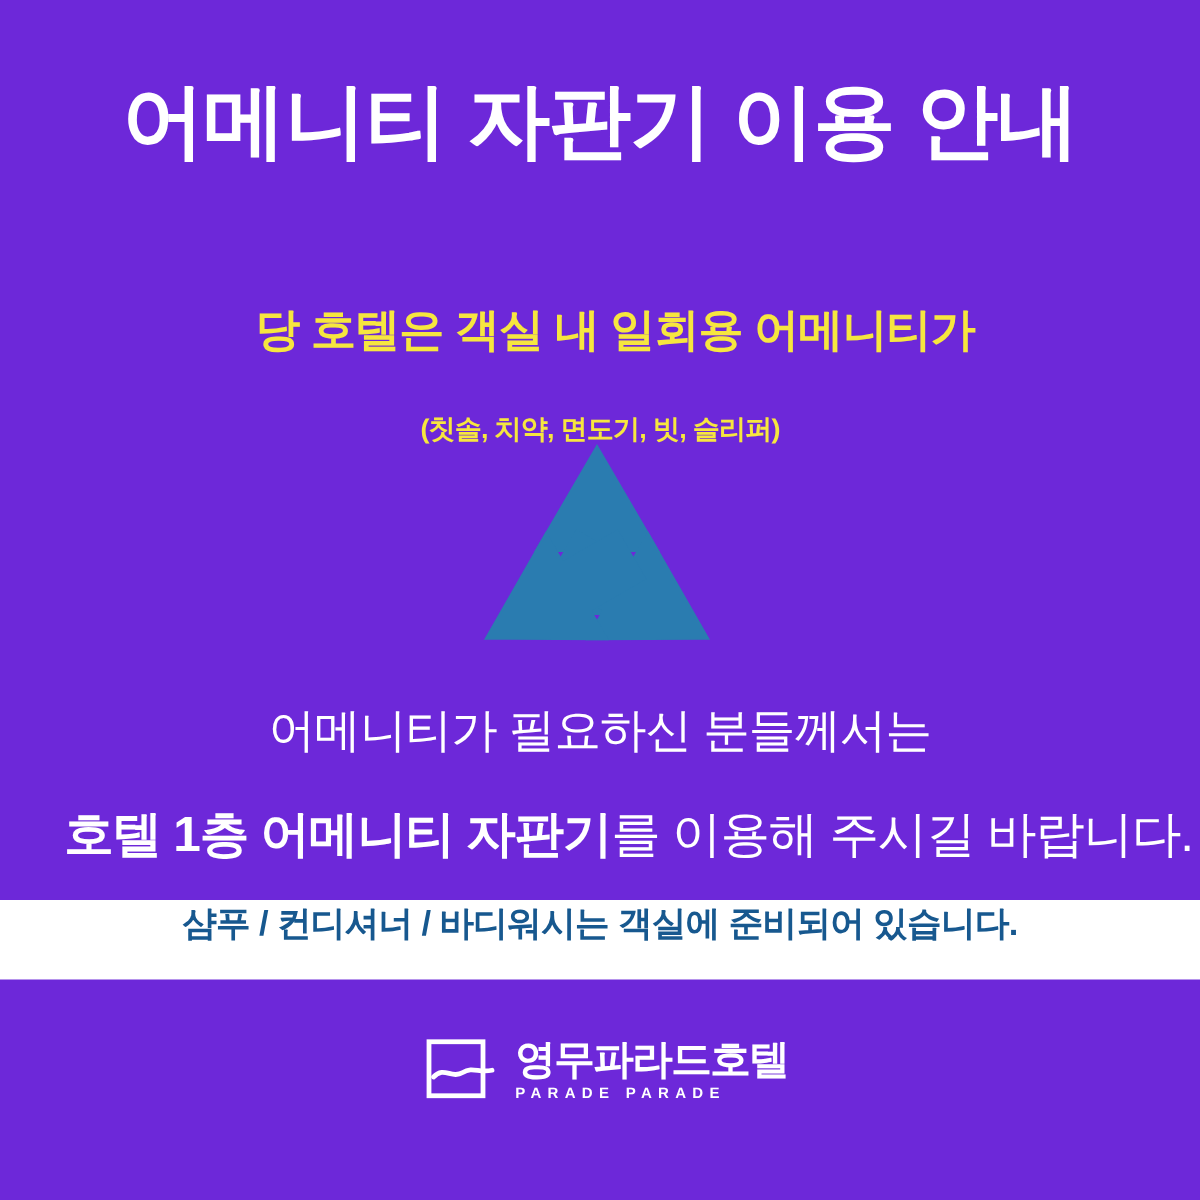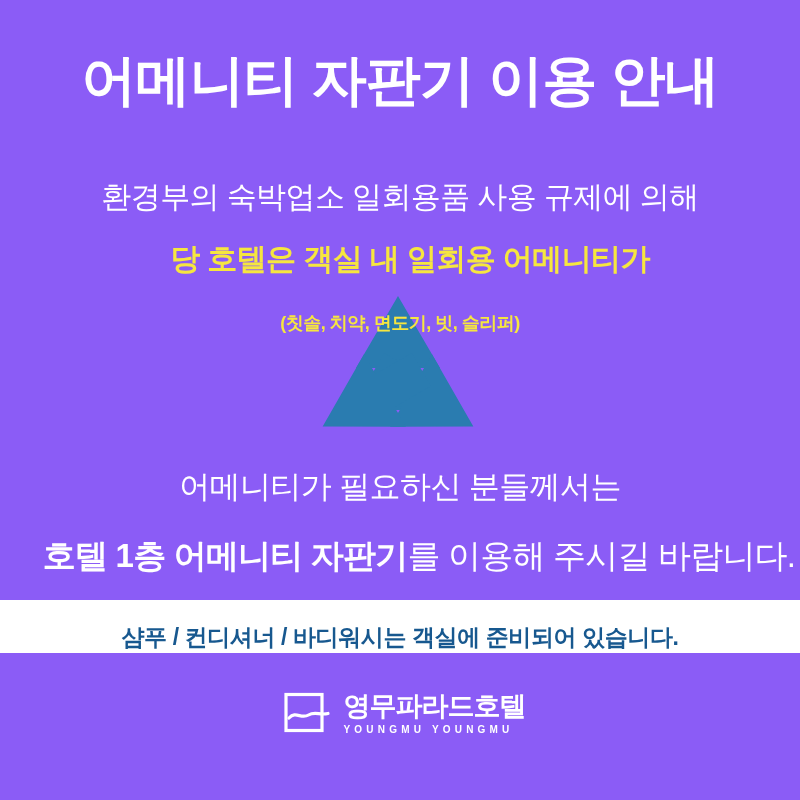--- a/index.html
+++ b/index.html
@@ -12,21 +12,21 @@
     height: 800px;
     overflow: hidden;
     font-family: "Liberation Sans", "DejaVu Sans", sans-serif;
     background: #0569a5;
   }
 
   .poster {
     position: relative;
     width: 800px;
     height: 800px;
-    background: #8b5cf6;
+    background: #6d28d9;
     overflow: hidden;
   }
 
   
   .watermark {
     position: absolute;
     left: 278px;
     top: 288px;
     width: 240px;
     height: 200px;
@@ -117,21 +117,21 @@
 
   
   .banner {
     position: absolute;
     left: 0;
     top: 600px;
     width: 800px;
     height: 53px;
     background: #ffffff;
     display: flex;
-    align-items: flex-end;
+    align-items: flex-start;
     justify-content: center;
   }
   .banner-text {
     color: #17588f;
     font-size: 23px;
     font-weight: 700;
     letter-spacing: -0.4px;
     white-space: nowrap;
   }
 
@@ -191,21 +191,20 @@
         <path d="M120 8 L162 80 L139 80 L139 122 L101 122 L101 80 L78 80 Z" transform="rotate(120 120 95)"></path>
 
         <path d="M120 8 L162 80 L139 80 L139 122 L101 122 L101 80 L78 80 Z" transform="rotate(240 120 95)"></path>
       </g>
     </svg>
   </div>
 
   <div class="title">어메니티 자판기 이용 안내</div>
 
   <div class="block-upper">
-    <div class="line-white-1">환경부의 숙박업소 일회용품 사용 규제에 의해</div>
     <div class="gap-1"></div>
     <div class="line-yellow">당 호텔은 객실 내 일회용 어메니티가</div>
     <div class="gap-2"></div>
     <div class="gap-2"></div>
     <div class="line-yellow-small">(칫솔, 치약, 면도기, 빗, 슬리퍼)</div>
   </div>
 
   <div class="block-lower">
     <div class="line-white-2">어메니티가 필요하신 분들께서는</div>
     <div class="gap-3"></div>
@@ -221,18 +220,18 @@
   <div class="footer">
     <div class="logo-lockup">
       <span class="logo-mark">
         <svg viewBox="0 0 48 48" width="48" height="48" xmlns="http://www.w3.org/2000/svg">
           <rect x="3" y="4.5" width="36" height="36" fill="none" stroke="#ffffff" stroke-width="3.2"></rect>
           <path d="M6 28 C13 20.5, 18 29.5, 25.5 25 C32 21, 36.5 25.5, 45 23.5" fill="none" stroke="#ffffff" stroke-width="3.2" stroke-linecap="round"></path>
         </svg>
       </span>
       <span class="logo-words">
         <span class="logo-ko">영무파라드호텔</span>
-        <span class="logo-en">YOUNGMU YOUNGMU</span>
+        <span class="logo-en">PARADE PARADE</span>
       </span>
     </div>
   </div>
 
 </div>
 
 </body></html>

